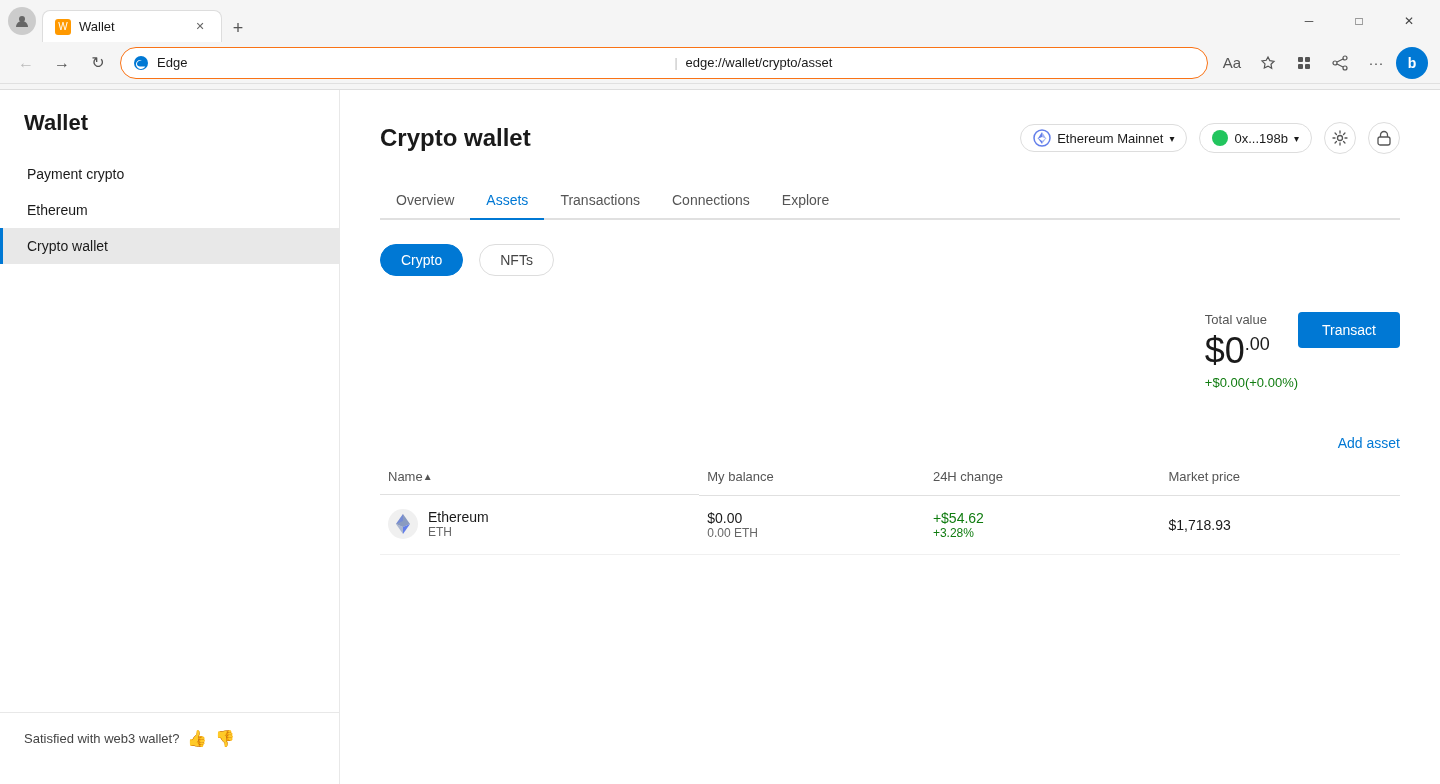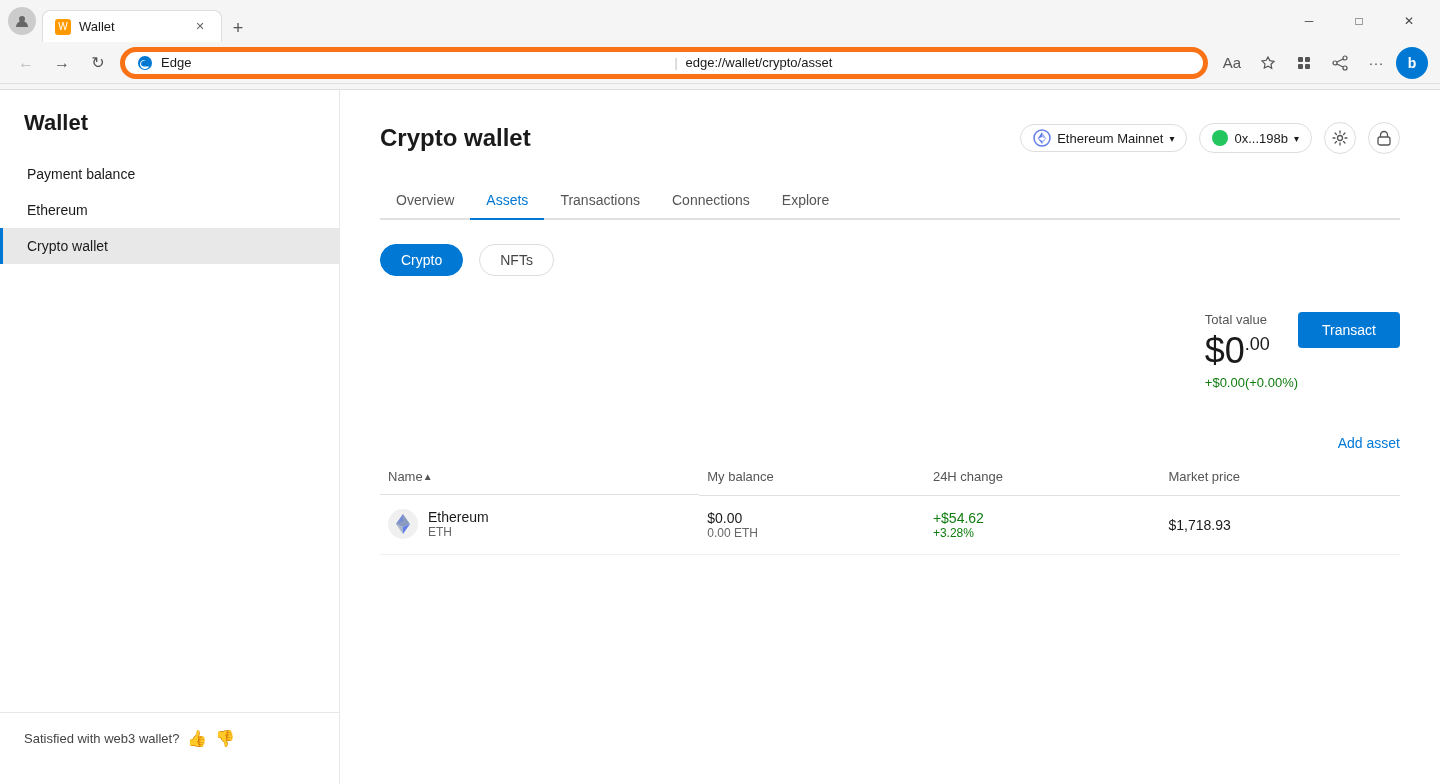--- a/index.html
+++ b/index.html
@@ -11,21 +11,21 @@
     .title-bar-controls { display: flex; gap: 4px; margin-left: auto; }
     .title-bar-btn { width: 46px; height: 30px; background: transparent; border: none; cursor: pointer; font-size: 12px; color: #444; display: flex; align-items: center; justify-content: center; }
     .tab { display: flex; align-items: center; height: 32px; padding: 0 12px; background: white; border-radius: 8px 8px 0 0; border: 1px solid #ddd; border-bottom: none; gap: 8px; min-width: 180px; max-width: 220px; }
     .tab-icon { width: 16px; height: 16px; background: #f90; border-radius: 3px; display: flex; align-items: center; justify-content: center; font-size: 10px; color: white; flex-shrink: 0; }
     .tab-title { font-size: 13px; color: #1a1a1a; flex: 1; white-space: nowrap; overflow: hidden; text-overflow: ellipsis; }
     .tab-close { width: 18px; height: 18px; border-radius: 50%; border: none; background: transparent; cursor: pointer; display: flex; align-items: center; justify-content: center; font-size: 11px; color: #666; }
     .tab-add { width: 28px; height: 28px; border-radius: 50%; border: none; background: transparent; cursor: pointer; font-size: 18px; color: #555; display: flex; align-items: center; justify-content: center; }
     .nav-bar { display: flex; align-items: center; height: 42px; padding: 0 12px; gap: 8px; background: #f5f5f5; border-bottom: 1px solid #e0e0e0; }
     .nav-btn { width: 28px; height: 28px; border-radius: 50%; border: none; background: transparent; cursor: pointer; display: flex; align-items: center; justify-content: center; color: #555; font-size: 16px; }
     .nav-btn.disabled { color: #bbb; cursor: default; }
-    .address-bar { flex: 1; height: 32px; background: white; border: 5px solid #f97316; border-radius: 18px; display: flex; align-items: center; padding: 0 12px; gap: 8px; }
+    .address-bar { flex: 1; height: 32px; background: white; border: 1px solid #f97316; border-radius: 18px; display: flex; align-items: center; padding: 0 12px; gap: 8px; }
     .address-bar-icon { width: 16px; height: 16px; }
     .address-bar-text { font-size: 13px; color: #1a1a1a; flex: 1; }
     .address-bar-sep { color: #bbb; font-size: 12px; }
     .nav-actions { display: flex; gap: 4px; }
     .nav-action-btn { width: 32px; height: 32px; border-radius: 50%; border: none; background: transparent; cursor: pointer; display: flex; align-items: center; justify-content: center; color: #555; font-size: 15px; }
     .bing-btn { width: 32px; height: 32px; border-radius: 50%; background: #0078d4; border: none; cursor: pointer; display: flex; align-items: center; justify-content: center; color: white; font-size: 14px; font-weight: bold; }
 
     
     .main-area { display: flex; height: calc(784px - 90px); background: white; }
 
@@ -156,21 +156,21 @@
     </div>
   </div>
 </div>
 
 <div class="main-area">
 
   <div class="sidebar">
     <div class="sidebar-title">Wallet</div>
     <nav class="sidebar-nav">
       <div class="sidebar-item">
-        <span>Payment balance</span>
+        <span>Payment crypto</span>
       </div>
       <div class="sidebar-item">
         <span>Ethereum</span>
       </div>
       <div class="sidebar-item active">
         <span>Crypto wallet</span>
       </div>
     </nav>
     <div class="sidebar-footer">
       <div class="feedback-row">

